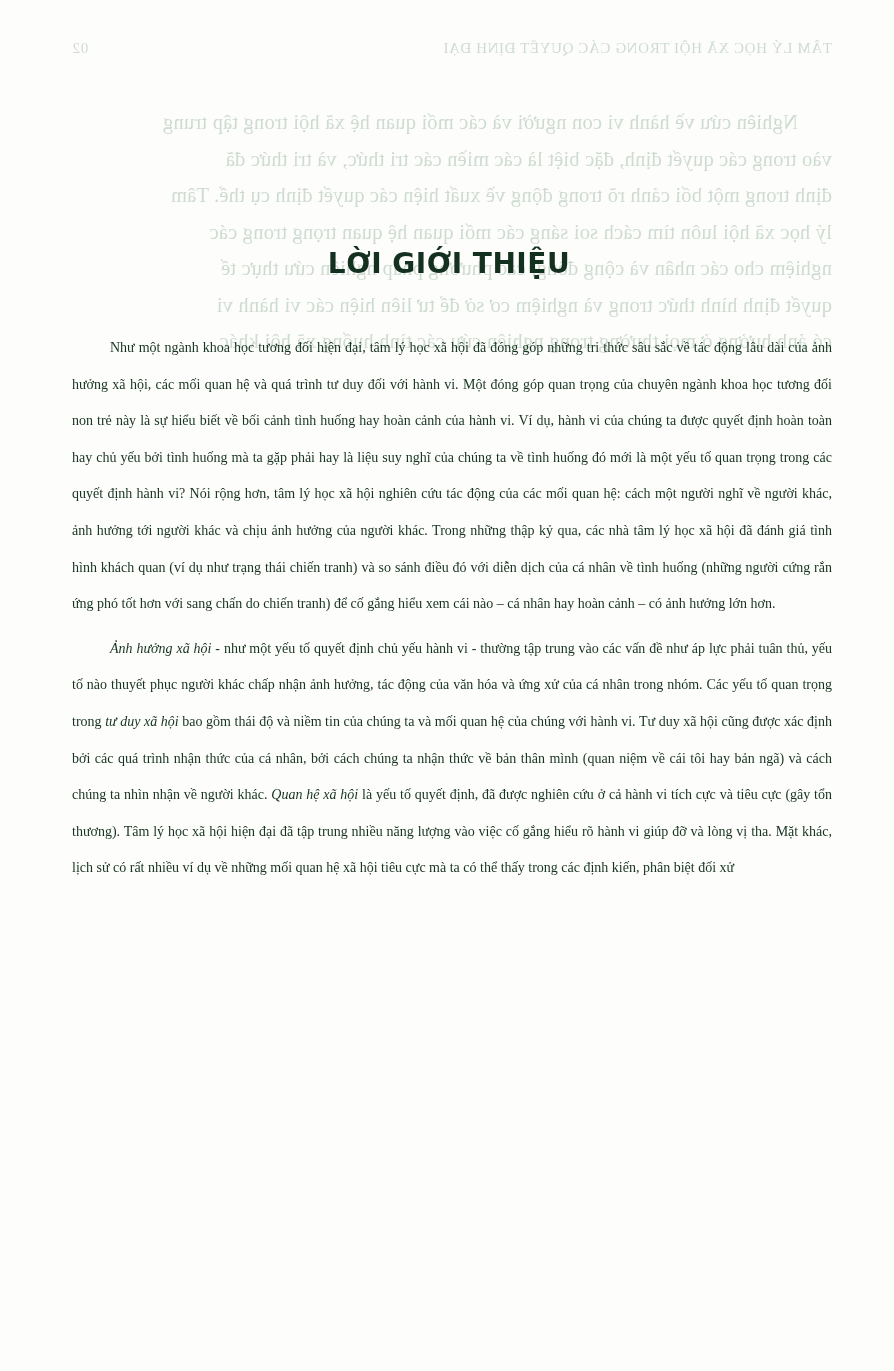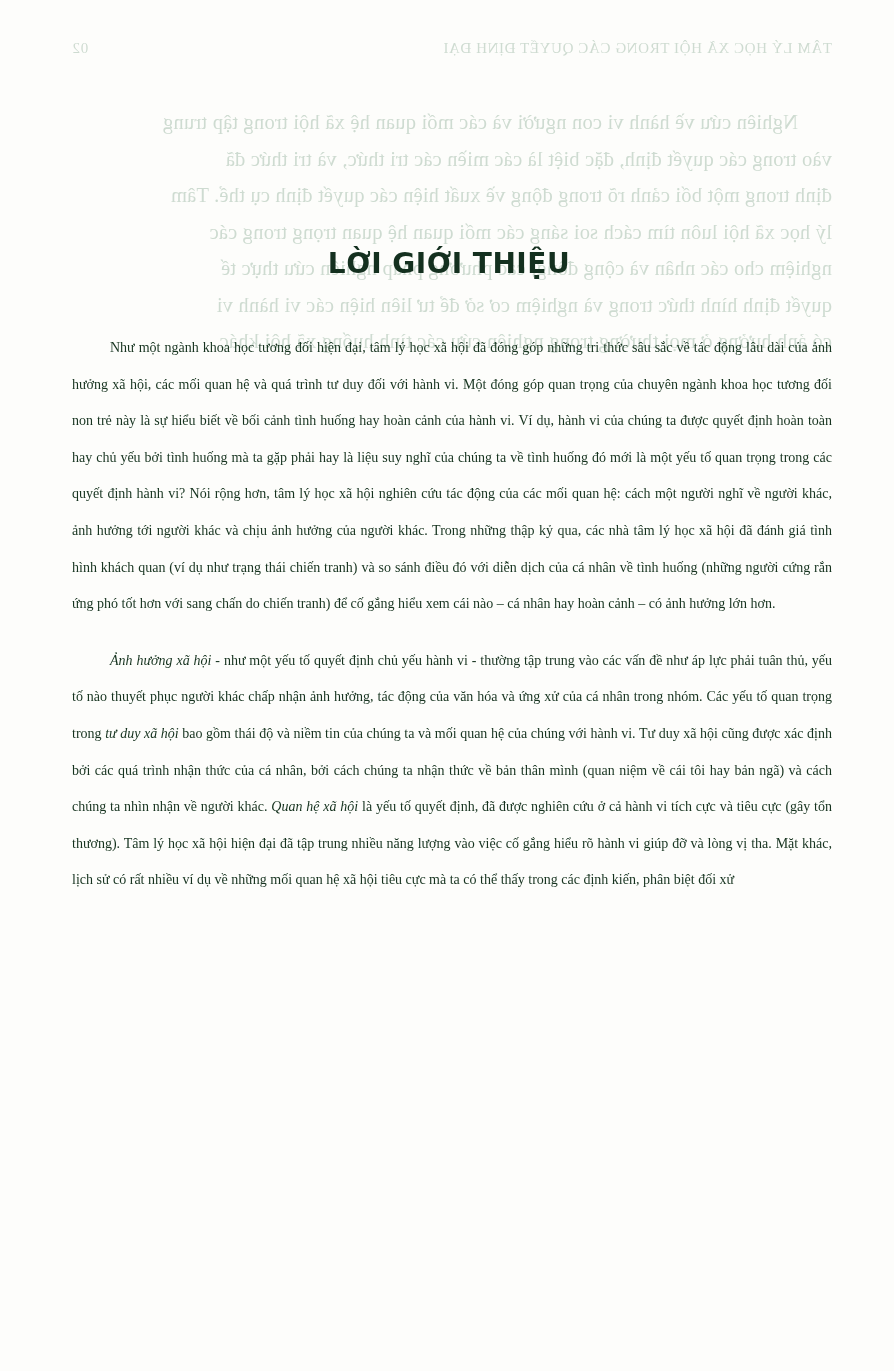--- a/index.html
+++ b/index.html
@@ -84,21 +84,21 @@
     font-size: 14px;
     line-height: 36.6px;
     text-align: justify;
     color: #16331f;
   }
   .content p {
     margin: 0;
     text-indent: 38px;
   }
   .content p.second {
-    margin-top: 20px;
+    margin-top: 8px;
   }
   em {
     font-style: italic;
   }
 </style>
 </head>
 <body>
 
 <div class="page">
 

